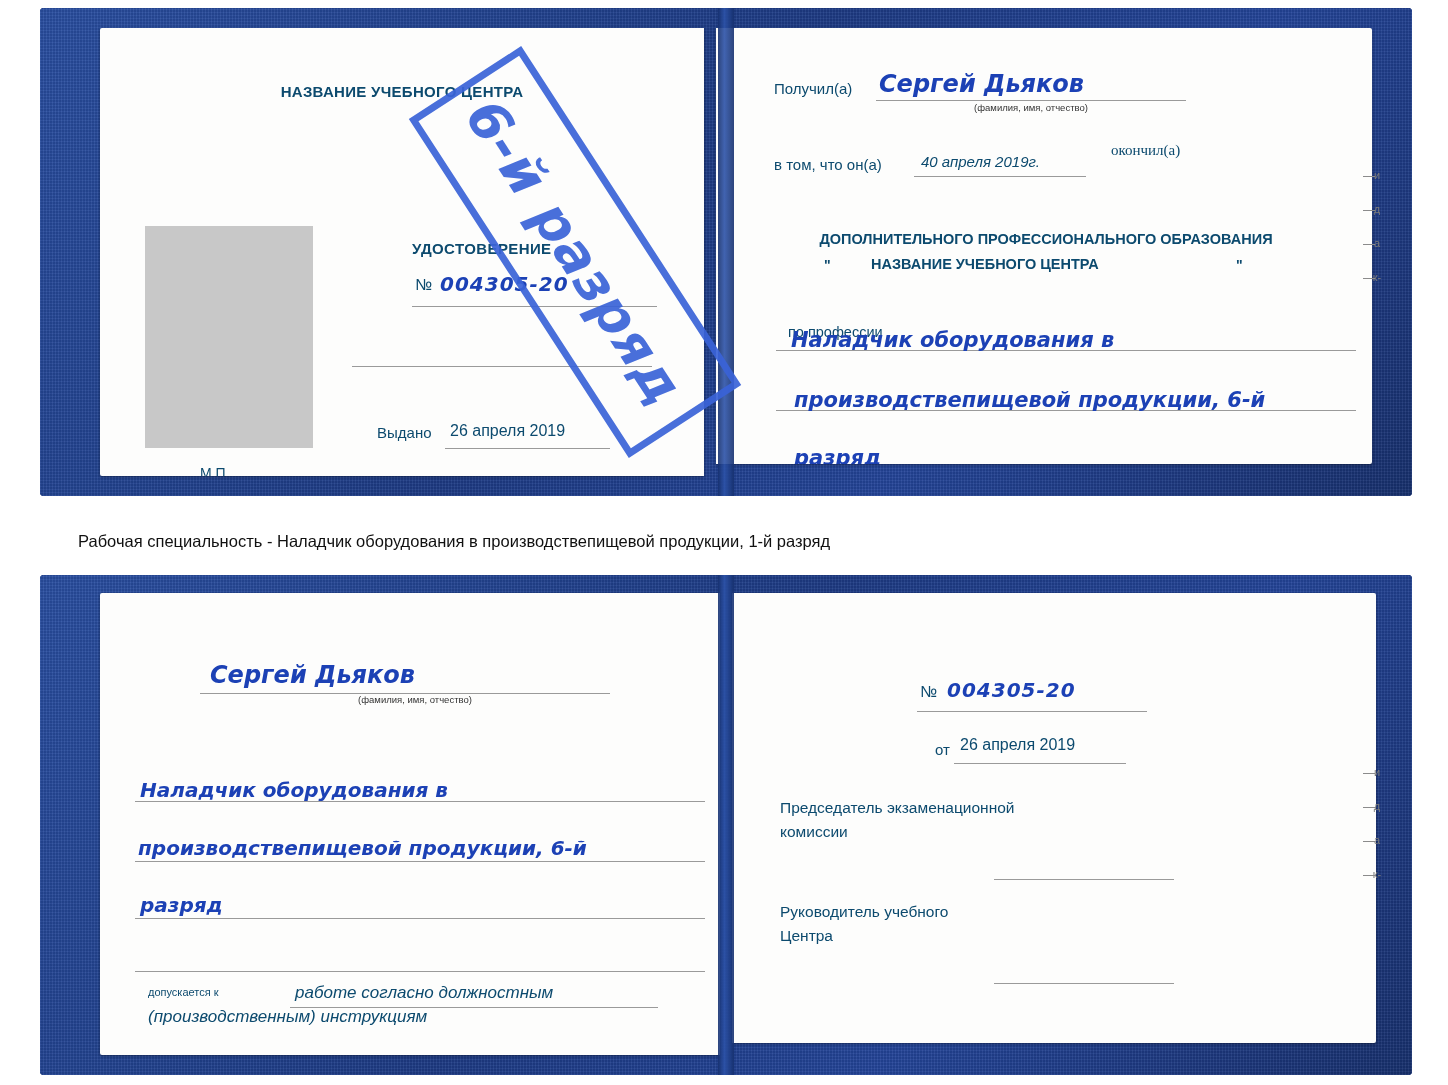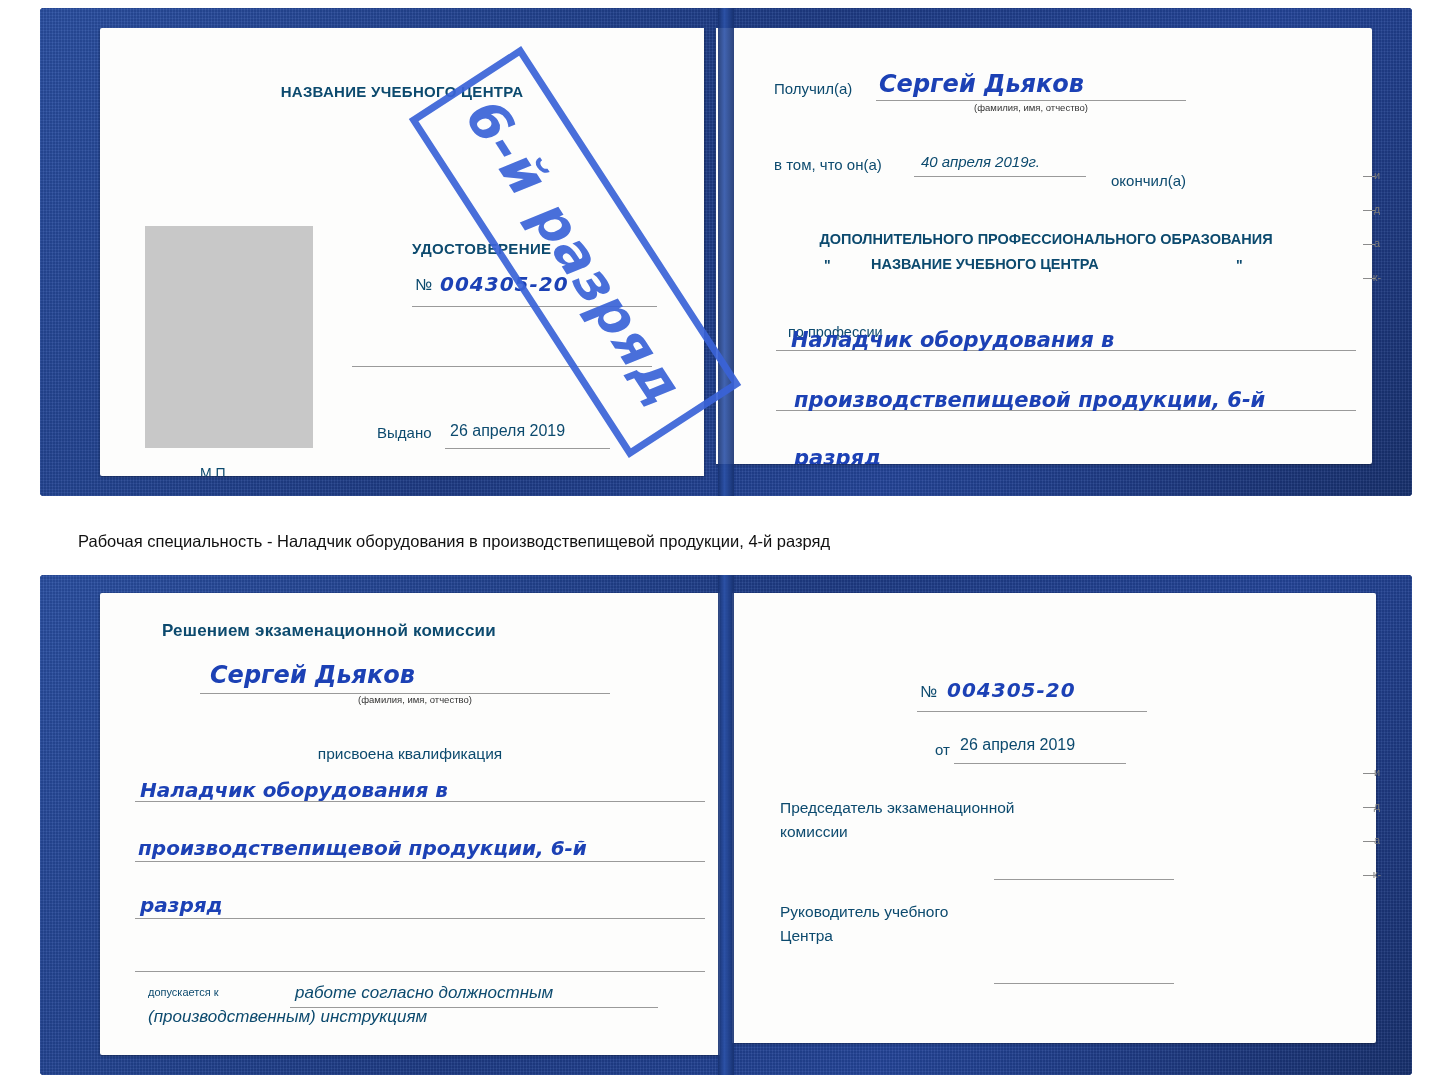--- a/index.html
+++ b/index.html
@@ -182,21 +182,21 @@
 
   <div class="page right" id="page-top-right">
     <div class="printed" style="position:absolute;left:58px;top:52px;font-size:15px;">Получил(а)</div>
     <div class="hand" style="position:absolute;left:163px;top:42px;font-size:24px;">Сергей Дьяков</div>
     <div class="line" style="position:absolute;left:160px;top:72px;width:310px;"></div>
     <div class="caption" style="position:absolute;left:215px;top:74px;width:200px;">(фамилия, имя, отчество)</div>
 
     <div class="printed" style="position:absolute;left:58px;top:128px;font-size:15px;">в том, что он(а)</div>
     <div class="printed" style="position:absolute;left:205px;top:125px;font-size:15px;font-style:italic;">40 апреля 2019г.</div>
     <div class="line" style="position:absolute;left:198px;top:148px;width:172px;"></div>
-    <div class="printed" style="position:absolute;left:395px;top:144px;font-size:15px;">окончил(а)</div>
+    <div class="printed" style="position:absolute;left:395px;top:114px;font-size:15px;font-family:Liberation Serif, serif;">окончил(а)</div>
 
     <div class="printed bold center" style="position:absolute;left:20px;top:203px;width:620px;font-size:14.5px;">ДОПОЛНИТЕЛЬНОГО ПРОФЕССИОНАЛЬНОГО ОБРАЗОВАНИЯ</div>
     <div class="printed bold" style="position:absolute;left:108px;top:229px;font-size:14px;">"</div>
     <div class="printed bold" style="position:absolute;left:155px;top:228px;font-size:14.5px;">НАЗВАНИЕ УЧЕБНОГО ЦЕНТРА</div>
     <div class="printed bold" style="position:absolute;left:520px;top:229px;font-size:14px;">"</div>
 
     <div class="printed" style="position:absolute;left:72px;top:296px;font-size:14.5px;">по профессии</div>
     <div class="line" style="position:absolute;left:60px;top:322px;width:580px;"></div>
     <div class="hand" style="position:absolute;left:75px;top:300px;font-size:21px;">Наладчик оборудования в</div>
 
@@ -217,33 +217,31 @@
       <span></span>
       <span></span>
       <span></span>
   </div>
 </div>
 
 <div id="stamp">
   <div class="stamp-inner">6-й разряд</div>
 </div>
 
-<div id="caption-block">Рабочая специальность - Наладчик оборудования в производствепищевой продукции, 4-й разряд</div>
+<div id="caption-block">Рабочая специальность - Наладчик оборудования в производствепищевой продукции, 1-й разряд</div>
 
 <div class="book" id="book-bottom">
   <div class="cover-texture"></div>
 
   <div class="page left" id="page-bot-left">
-    <div class="printed bold" style="position:absolute;left:62px;top:28px;font-size:17px;letter-spacing:.2px;">Решением экзаменационной комиссии</div>
 
     <div class="hand" style="position:absolute;left:110px;top:68px;font-size:24px;">Сергей Дьяков</div>
     <div class="line" style="position:absolute;left:100px;top:100px;width:410px;"></div>
     <div class="caption" style="position:absolute;left:215px;top:101px;width:200px;">(фамилия, имя, отчество)</div>
 
-    <div class="printed center" style="position:absolute;left:0;top:152px;width:100%;font-size:15.5px;">присвоена квалификация</div>
 
     <div class="line" style="position:absolute;left:35px;top:208px;width:570px;"></div>
     <div class="hand" style="position:absolute;left:40px;top:185px;font-size:20px;">Наладчик оборудования в</div>
 
     <div class="line" style="position:absolute;left:35px;top:268px;width:570px;"></div>
     <div class="hand" style="position:absolute;left:38px;top:243px;font-size:20px;">производствепищевой продукции, 6-й</div>
 
     <div class="line" style="position:absolute;left:35px;top:325px;width:570px;"></div>
     <div class="hand" style="position:absolute;left:40px;top:300px;font-size:20px;">разряд</div>
 

